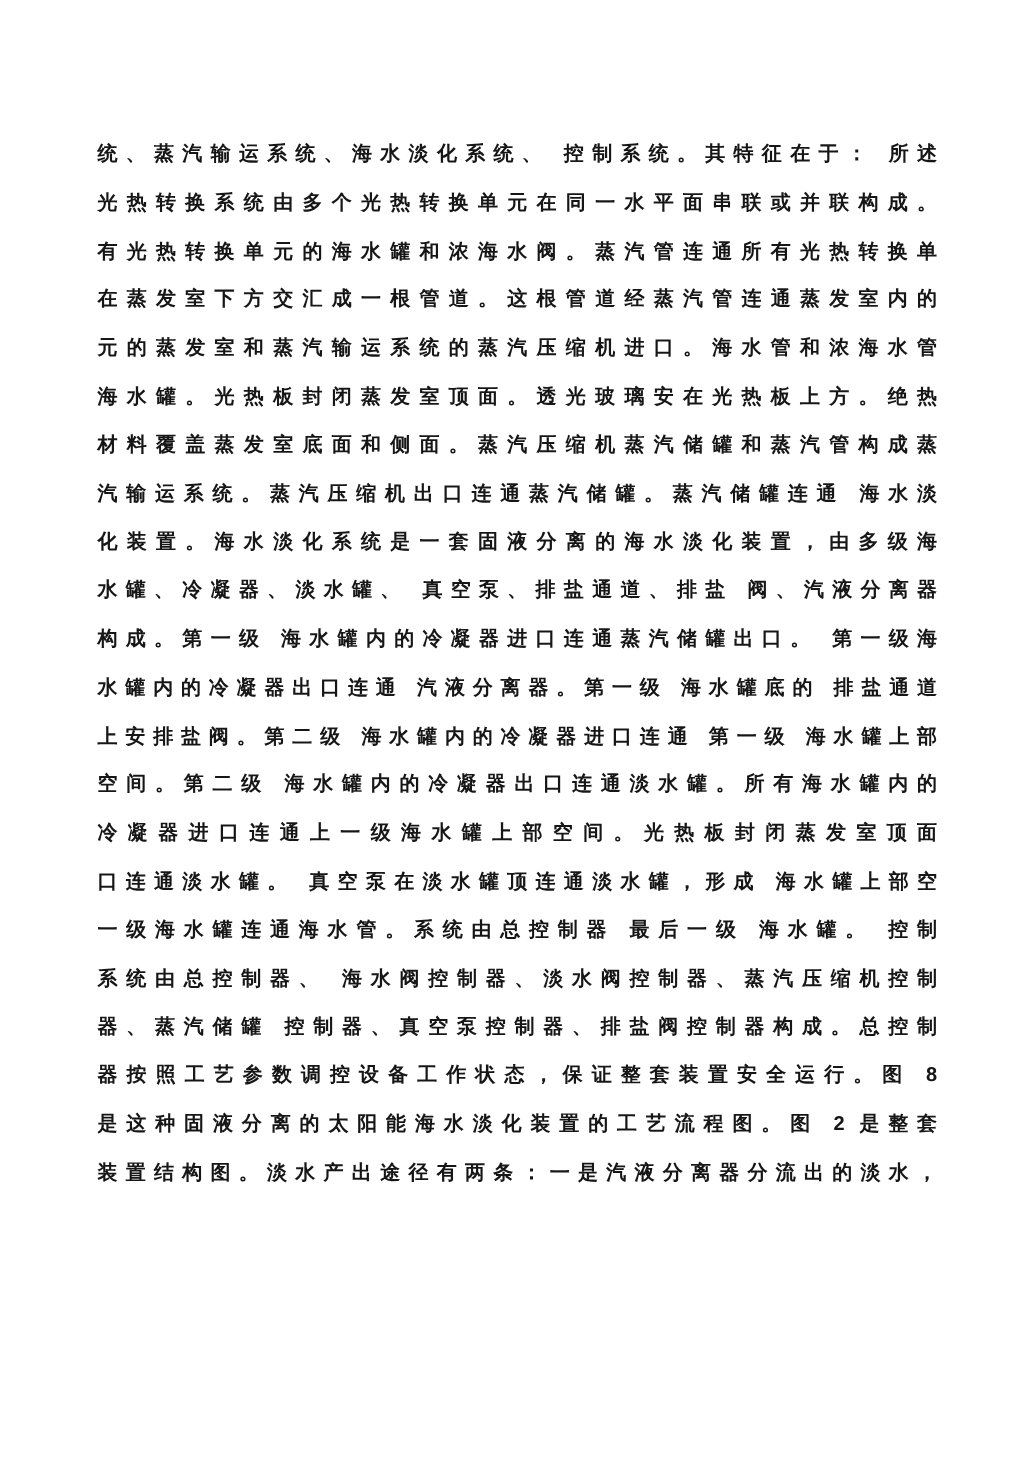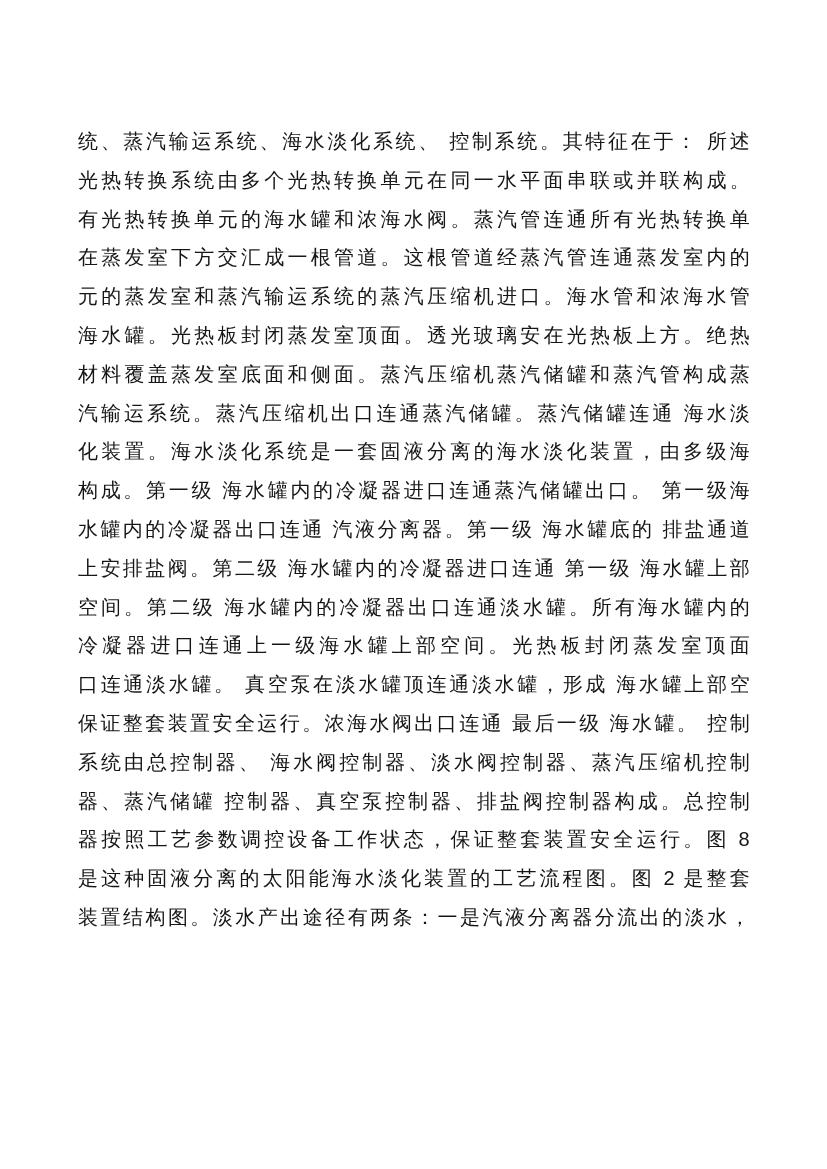--- a/index.html
+++ b/index.html
@@ -18,26 +18,26 @@
     position: absolute;
     left: 0;
     top: 0;
     width: 827px;
     height: 1169px;
     background: #ffffff;
   }
   .text-block {
     position: absolute;
     left: 78px;
-    top: 122px;
+    top: 105px;
     width: 672px;
     color: #161616;
-    font-size: 20px;
+    font-size: 16px;
     font-family: "Liberation Sans", "DejaVu Sans", sans-serif;
-    font-weight: 400;
+    font-weight: 700;
   }
   .text-line {
     height: 38.8px;
     line-height: 38.8px;
     white-space: nowrap;
     text-align: justify;
     text-align-last: justify;
     letter-spacing: 0.3px;
     overflow: visible;
   }
@@ -49,26 +49,27 @@
   <div class="text-block" id="lines-container" style="color: rgb(22, 22, 22);">
       <div class="text-line">统、蒸汽输运系统、海水淡化系统、 控制系统。其特征在于： 所述</div>
       <div class="text-line">光热转换系统由多个光热转换单元在同一水平面串联或并联构成。</div>
       <div class="text-line">有光热转换单元的海水罐和浓海水阀。蒸汽管连通所有光热转换单</div>
       <div class="text-line">在蒸发室下方交汇成一根管道。这根管道经蒸汽管连通蒸发室内的</div>
       <div class="text-line">元的蒸发室和蒸汽输运系统的蒸汽压缩机进口。海水管和浓海水管</div>
       <div class="text-line">海水罐。光热板封闭蒸发室顶面。透光玻璃安在光热板上方。绝热</div>
       <div class="text-line">材料覆盖蒸发室底面和侧面。蒸汽压缩机蒸汽储罐和蒸汽管构成蒸</div>
       <div class="text-line">汽输运系统。蒸汽压缩机出口连通蒸汽储罐。蒸汽储罐连通 海水淡</div>
       <div class="text-line">化装置。海水淡化系统是一套固液分离的海水淡化装置，由多级海</div>
+      <div class="text-line">水罐、冷凝器、淡水罐、 真空泵、排盐通道、排盐 阀、汽液分离器</div>
       <div class="text-line">构成。第一级 海水罐内的冷凝器进口连通蒸汽储罐出口。 第一级海</div>
       <div class="text-line">水罐内的冷凝器出口连通 汽液分离器。第一级 海水罐底的 排盐通道</div>
       <div class="text-line">上安排盐阀。第二级 海水罐内的冷凝器进口连通 第一级 海水罐上部</div>
       <div class="text-line">空间。第二级 海水罐内的冷凝器出口连通淡水罐。所有海水罐内的</div>
       <div class="text-line">冷凝器进口连通上一级海水罐上部空间。光热板封闭蒸发室顶面</div>
       <div class="text-line">口连通淡水罐。 真空泵在淡水罐顶连通淡水罐，形成 海水罐上部空</div>
-      <div class="text-line">保证整套装置安全运行。浓海水阀出口连通 最后一级 海水罐。 控制</div>
+      <div class="text-line">一级海水罐连通海水管。系统由总控制器 最后一级 海水罐。 控制</div>
       <div class="text-line">系统由总控制器、 海水阀控制器、淡水阀控制器、蒸汽压缩机控制</div>
       <div class="text-line">器、蒸汽储罐 控制器、真空泵控制器、排盐阀控制器构成。总控制</div>
       <div class="text-line">器按照工艺参数调控设备工作状态，保证整套装置安全运行。图  8</div>
       <div class="text-line">是这种固液分离的太阳能海水淡化装置的工艺流程图。图  2 是整套</div>
       <div class="text-line">装置结构图。淡水产出途径有两条：一是汽液分离器分流出的淡水，</div>
     </div>
 </div>
 
 </body></html>

